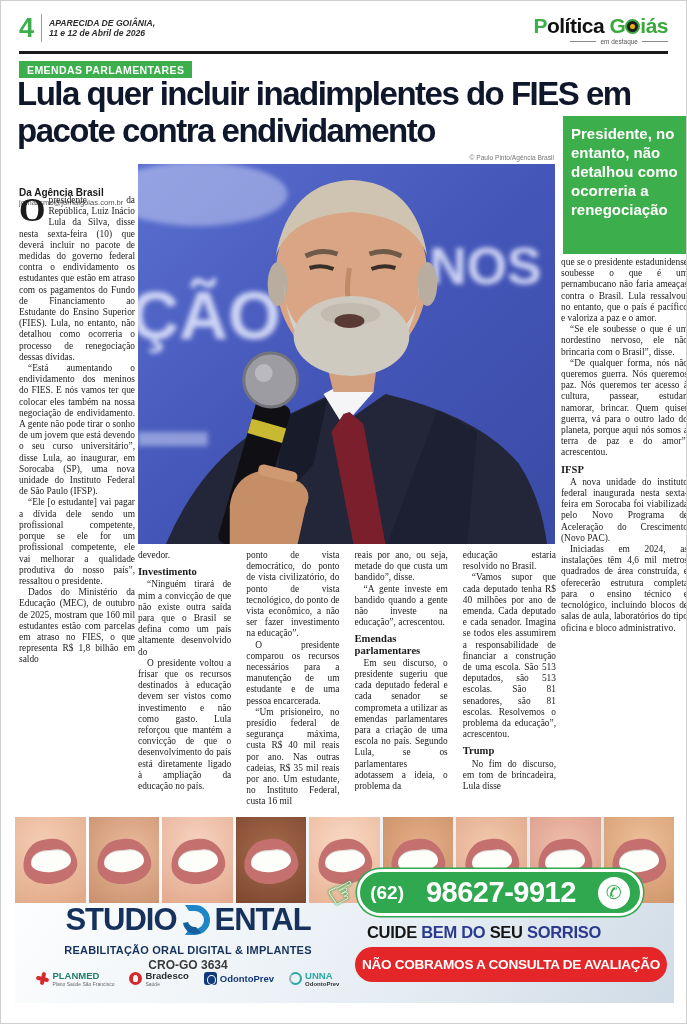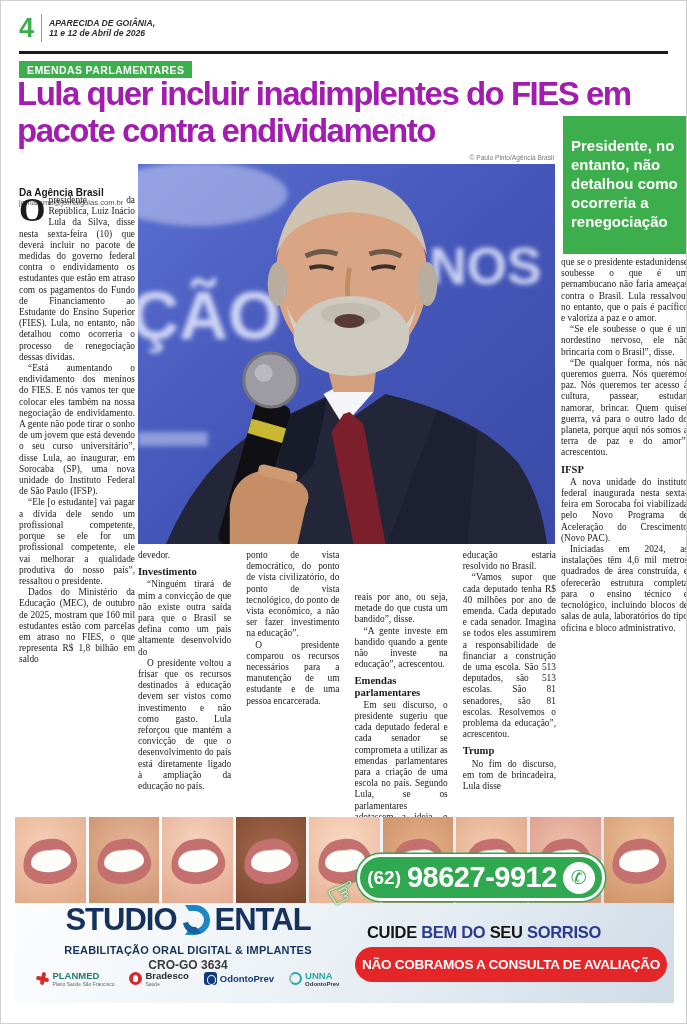--- a/index.html
+++ b/index.html
@@ -29,25 +29,25 @@
   .logo-tag::before,.logo-tag::after { content:""; height:1px; width:26px; background:#8a8a8a; }
   .header-rule { position:absolute; left:18px; right:18px; top:50px; height:2.5px; background:#1a1a1a; }
   
   .kicker {
     position:absolute; left:18px; top:60px; background:#3cae4b; color:#fff;
     font-size:10.5px; font-weight:bold; letter-spacing:0.4px; padding:3px 8px 2px;
   }
   .headline {
     position:absolute; left:16px; top:74px; width:654px;
     font-size:33px; line-height:37px; font-weight:bold; letter-spacing:-1.5px;
-    color:#a21caf;
+    color:#0f172a;
   }
   .green-box {
     position:absolute; left:562px; top:115px; width:125px; min-height:138px;
-    background:#3cae4b; color:#fff; padding:20px 8px 10px;
+    background:#3cae4b; color:#fff; padding:8px 8px 10px;
     font-size:15px; line-height:19px; font-weight:bold;
   }
   .byline { position:absolute; left:18px; top:158px;margin-top:28px; }
   .byline-name { font-size:10px; font-weight:bold; color:#1b1b1b; }
   .byline-email { font-size:7.6px; color:#555; }
   .photo-credit { position:absolute; right:132px; top:153px; font-size:6.6px; color:#777; }
   
   .photo { position:absolute; left:137px; top:163px; width:417px; height:380px; overflow:hidden; background:#44a; }
   .photo svg { display:block; width:100%; height:100%; }
   
@@ -103,23 +103,23 @@
   .partner .ptag { font-size:5px; color:#666; }
   .pl-icon { width:13px; height:13px; position:relative; }
   .pl-icon::before { content:""; position:absolute; left:4.5px; top:0; width:4px; height:13px; background:#d42b2b; border-radius:2px; transform:rotate(12deg); }
   .pl-icon::after  { content:""; position:absolute; left:0; top:4.5px; width:13px; height:4px; background:#d42b2b; border-radius:2px; transform:rotate(12deg); }
   .br-icon { width:13px; height:13px; border-radius:50%; background:#d4282d; position:relative; }
   .br-icon::after { content:""; position:absolute; left:4px; top:3px; width:5px; height:7px; background:#fff; border-radius:50% 50% 40% 40%; }
   .op-icon { width:13px; height:13px; border-radius:3px; background:#123a7a; position:relative; }
   .op-icon::after { content:""; position:absolute; left:3px; top:2.5px; width:7px; height:8px; border:1.6px solid #fff; border-radius:50%; }
   .un-icon { width:13px; height:13px; border-radius:50%; border:2.5px solid #2aa9a4; border-left-color:#9bb0b6; }
   .phone-pill {
-    position:absolute; left:342px; top:37px; width:248px; height:47px;
+    position:absolute; left:342px; top:52px; width:286px; height:47px;
     background:#2fa84f; border:3px solid #ffffff; border-radius:26px;
-    box-shadow:0 0 0 1.5px #2fa84f; display:flex; align-items:center; justify-content:center; gap:6px;
+    box-shadow:0 0 0 1.5px #2fa84f; display:flex; align-items:center; justify-content:center; gap:22px;
   }
   .phone-area { color:#fff; font-size:19px; font-weight:bold; }
   .phone-num { color:#fff; font-size:29px; font-weight:bold; letter-spacing:-0.5px; }
   .wa-icon { width:32px; height:32px; border-radius:50%; background:#fff; display:flex; align-items:center; justify-content:center; }
   .wa-glyph { color:#2fa84f; font-size:19px; font-family:"DejaVu Sans", sans-serif; line-height:1; }
   .hand-icon {
     position:absolute; left:312px; top:55px; font-size:34px; color:#fff;
     font-family:"DejaVu Sans", sans-serif; transform:rotate(-28deg);
     text-shadow:0 0 2px #2fa84f,0 0 2px #2fa84f,0 0 3px #2fa84f;
   }
@@ -136,20 +136,27 @@
 
 <div class="page">
 
   <div class="header-left">
     <div class="page-num">4</div>
     <div class="header-divider"></div>
     <div class="date-block">
       <div>APARECIDA DE GOIÂNIA,</div>
       <div>11 e 12 de Abril de 2026</div>
     </div>
+  </div>
+  <div class="logo">
+    <div class="logo-main">
+      <span class="logo-p">P</span><span class="logo-politica">olítica</span>
+      <span class="logo-goias">G</span><span class="logo-o"></span><span class="logo-goias">iás</span>
+    </div>
+    <div class="logo-tag">em destaque</div>
   </div>
   <div class="header-rule"></div>
 
   <div class="kicker">EMENDAS PARLAMENTARES</div>
   <h1 class="headline">Lula quer incluir inadimplentes do FIES em pacote contra endividamento</h1>
   <div class="green-box">Presidente, no entanto, não detalhou como ocorreria a renegociação</div>
 
   <div class="byline">
     <div class="byline-name">Da Agência Brasil</div>
     <div class="byline-email">jornalismo@jornalgoias.com.br</div>
@@ -228,22 +235,23 @@
   <div class="mid-cols">
     <div class="bcol mid-col" style="position:relative;">
       <p class="noind">devedor.</p>
       <div class="subhead">Investimento</div>
       <p>“Ninguém tirará de mim a convicção de que não existe outra saída para que o Brasil se defina como um país altamente desenvolvido do</p>
       <p>O presidente voltou a frisar que os recursos destinados à educação devem ser vistos como investimento e não como gasto. Lula reforçou que mantém a convicção de que o desenvolvimento do país está diretamente ligado à ampliação da educação no país.</p>
     </div>
     <div class="bcol mid-col" style="position:relative;">
       <p class="noind">ponto de vista democrático, do ponto de vista civilizatório, do ponto de vista tecnológico, do ponto de vista econômico, a não ser fazer investimento na educação”.</p>
       <p>O presidente comparou os recursos necessários para a manutenção de um estudante e de uma pessoa encarcerada.</p>
-    </div>
-    <div class="bcol mid-col" style="position:relative;margin-top:42px;">
+      <p>“Um prisioneiro, no presídio federal de segurança máxima, custa R$ 40 mil reais por ano. Nas outras cadeias, R$ 35 mil reais por ano. Um estudante, no Instituto Federal, custa 16 mil</p>
+    </div>
+    <div class="bcol mid-col" style="position:relative;">
       <p class="noind">reais por ano, ou seja, metade do que custa um bandido”, disse.</p>
       <p>“A gente investe em bandido quando a gente não investe na educação”, acrescentou.</p>
       <div class="subhead">Emendas parlamentares</div>
       <p>Em seu discurso, o presidente sugeriu que cada deputado federal e cada senador se comprometa a utilizar as emendas parlamentares para a criação de uma escola no país. Segundo Lula, se os parlamentares adotassem a ideia, o problema da</p>
     </div>
     <div class="bcol mid-col" style="position:relative;">
       <p class="noind">educação estaria resolvido no Brasil.</p>
       <p>“Vamos supor que cada deputado tenha R$ 40 milhões por ano de emenda. Cada deputado e cada senador. Imagina se todos eles assumirem a responsabilidade de financiar a construção de uma escola. São 513 deputados, são 513 escolas. São 81 senadores, são 81 escolas. Resolvemos o problema da educação”, acrescentou.</p>
       <div class="subhead">Trump</div>
       <p>No fim do discurso, em tom de brincadeira, Lula disse</p>

